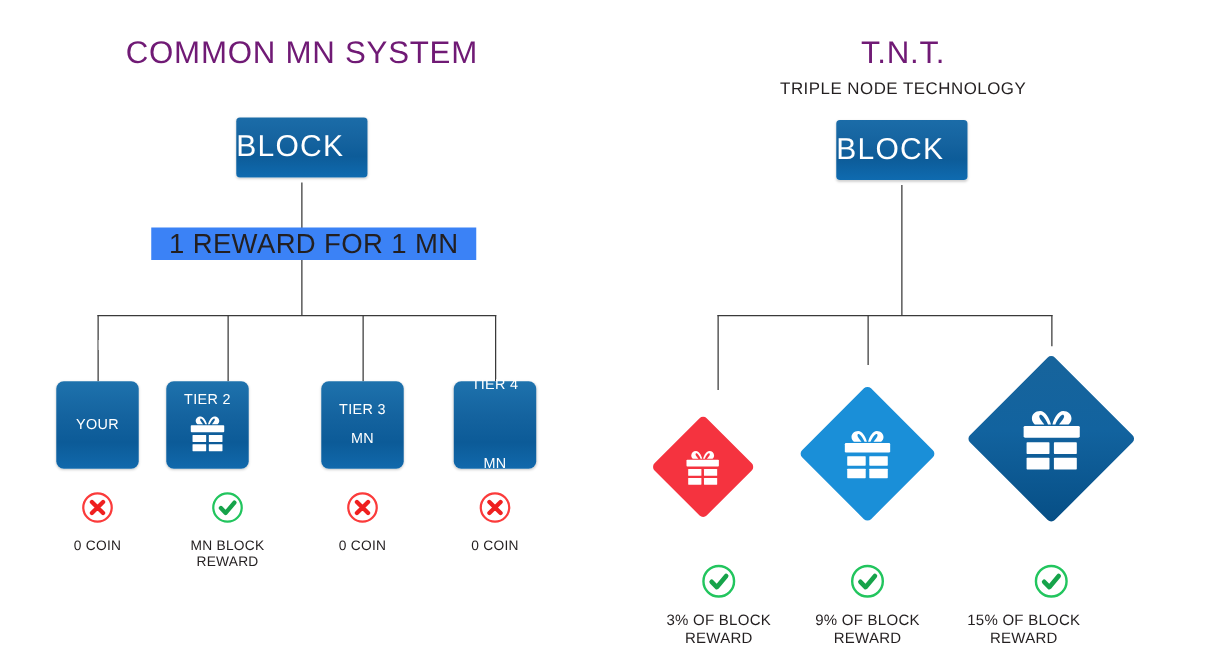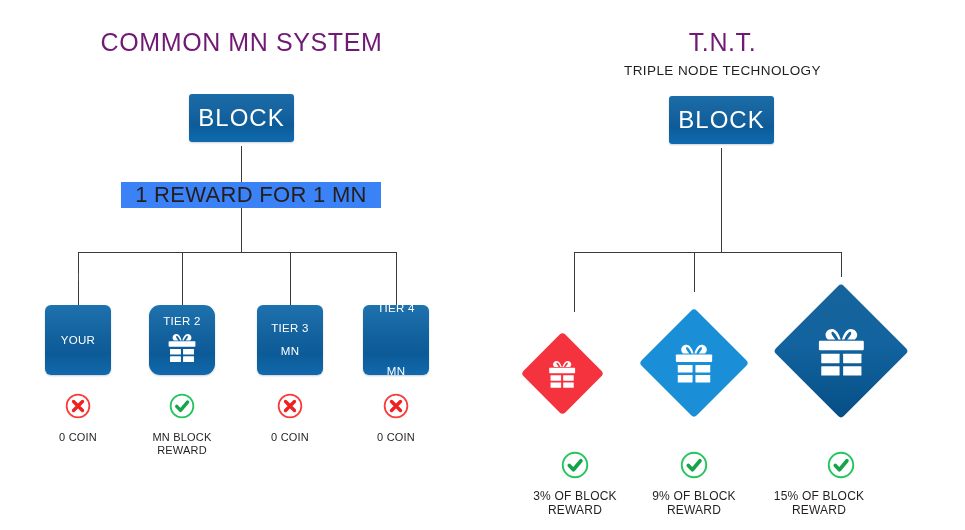--- a/index.html
+++ b/index.html
@@ -49,21 +49,21 @@
     font-weight: 400;
     color: #231f20;
     white-space: nowrap;
   }
 
   
   .block-box {
     position: absolute;
     display: flex;
     align-items: center;
-    justify-content: center;
+    justify-content: flex-start;
     color: #ffffff;
     font-size: 24px;
     letter-spacing: 1px;
     border-radius: 3px;
     background: linear-gradient(180deg, #1b6ca8 0%, #15639f 38%, #0d5c99 65%, #0f6bb0 100%);
     box-shadow: 0 1px 2px rgba(0,0,0,0.18);
   }
 
   
   .reward-line {
@@ -163,21 +163,21 @@
     <span class="tier-sub">MN</span>
   </div>
   <div class="status-icon" style="left:65px; top:393px;">
     <svg viewBox="0 0 32 32" width="26" height="26" aria-hidden="true">
       <circle cx="16" cy="16" r="14" fill="#ffffff" stroke="#fb3b3b" stroke-width="2.2"></circle>
       <path d="M10.5 10.5 L21.5 21.5 M21.5 10.5 L10.5 21.5" stroke="#ef2020" stroke-width="4.2" stroke-linecap="round"></path>
     </svg>
   </div>
   <div class="caption" style="left:28px; top:431px; width:100px;">0 COIN</div>
 
-  <div class="tier-card" style="left:149px; top:305px;border-radius:11px;">
+  <div class="tier-card" style="left:133px; top:305px;">
     <span class="tier-name">TIER 2</span>
     <span class="gift-wrap">
       <svg viewBox="0 0 48 44" width="34" height="31" aria-hidden="true">
         <g fill="#ffffff">
           <path d="M16.2 3.0c-3.3 0-5.6 2.4-5.6 5.0 0 1.6 0.8 3.0 2.0 4.0h6.4C17.4 9.9 15.6 7.8 15.6 6.6c0-0.9 0.7-1.4 1.5-1.0 1.3 0.7 3.2 3.4 4.4 6.4h2.0C22.3 7.6 19.6 3.0 16.2 3.0z"></path>
           <path d="M31.8 3.0c3.3 0 5.6 2.4 5.6 5.0 0 1.6-0.8 3.0-2.0 4.0h-6.4c1.6-2.1 3.4-4.2 3.4-5.4 0-0.9-0.7-1.4-1.5-1.0-1.3 0.7-3.2 3.4-4.4 6.4h-2.0C25.7 7.6 28.4 3.0 31.8 3.0z"></path>
           <rect x="5" y="13" width="38" height="8" rx="1"></rect>
           <rect x="7" y="24" width="15.5" height="8" rx="0.5"></rect>
           <rect x="25.5" y="24" width="15.5" height="8" rx="0.5"></rect>
           <rect x="7" y="34.5" width="15.5" height="8" rx="0.5"></rect>

